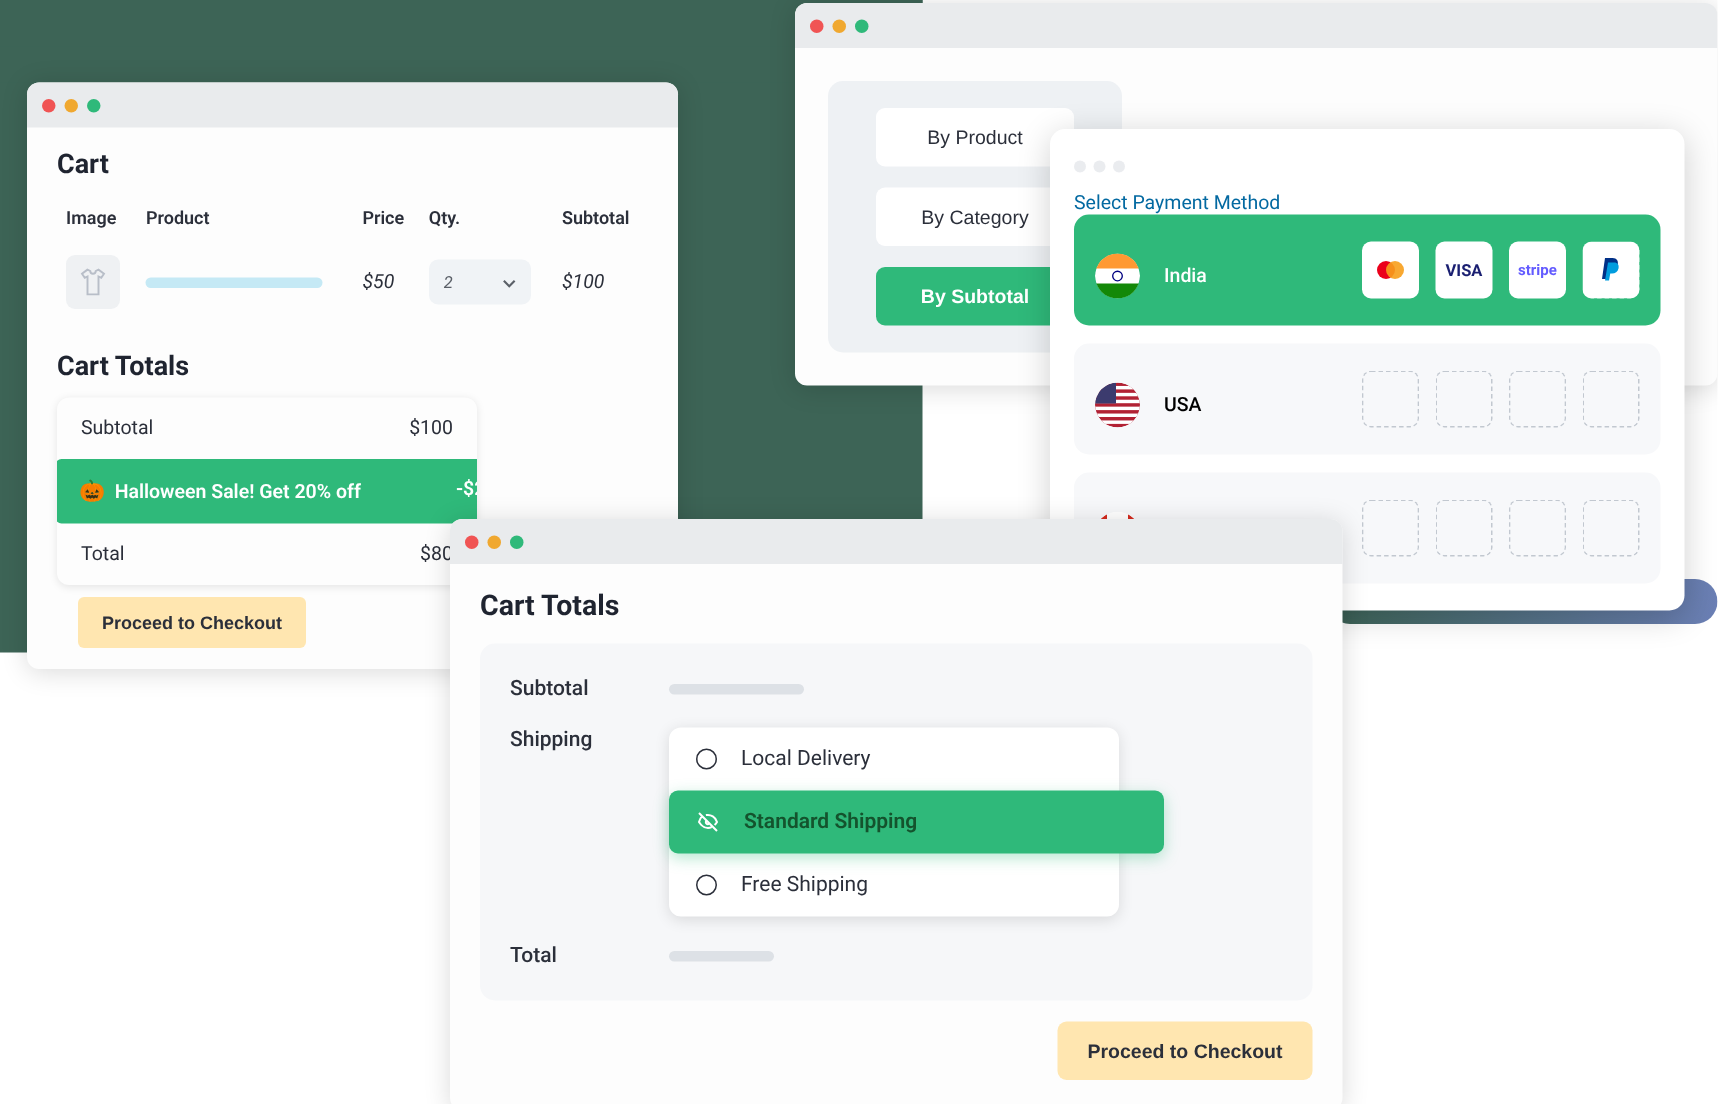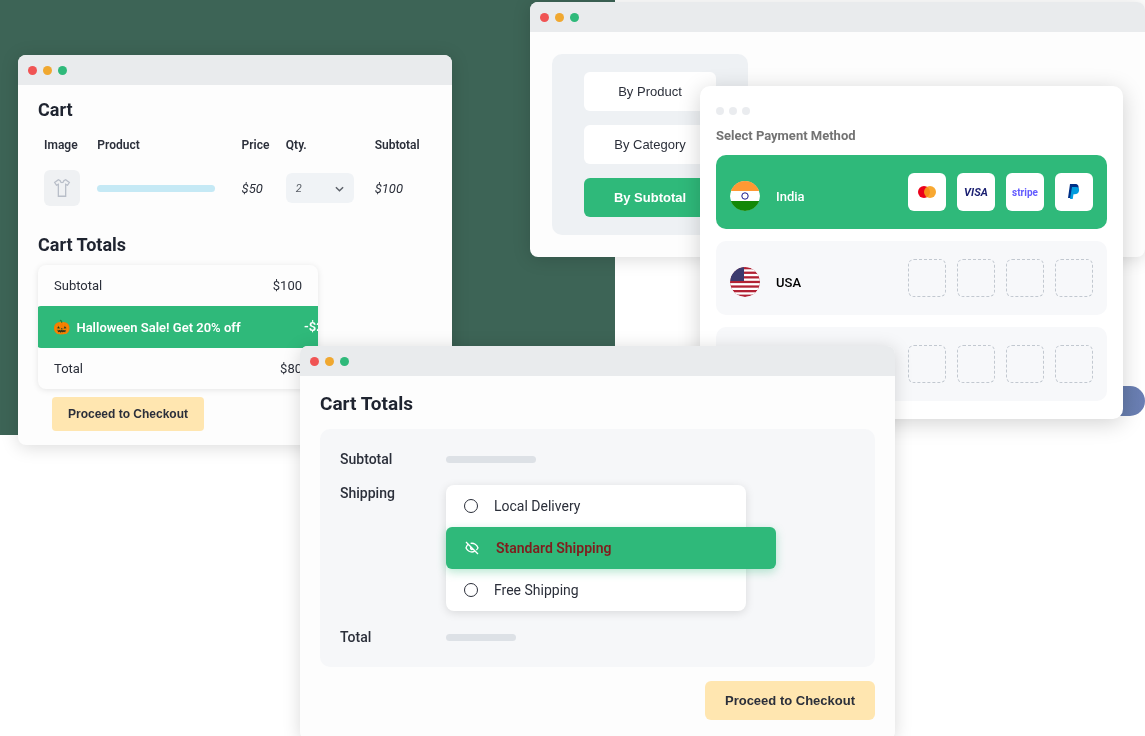--- a/index.html
+++ b/index.html
@@ -41,21 +41,21 @@
 .win2 { top: 2px; left: 530px; width: 615px; z-index: 2; }
 .win2 .content { padding: 22px; display: flex; gap: 16px; align-items: flex-start; }
 .tabs-col { background: #eef1f4; border-radius: 10px; padding: 18px 32px; width: 196px; display: flex; flex-direction: column; gap: 14px; }
 .tab-btn { background: #fff; color: #2b2f3a; border: none; border-radius: 6px; padding: 12px 6px; font-size: 13px; font-weight: 500; cursor: pointer; text-align: center; }
 .tab-btn.active { background: #2fb97a; color: #fff; font-weight: 600; }
 
 
 .pay-panel { position: absolute; left: 700px; top: 86px; width: 423px; z-index: 5; background: #fff; border-radius: 10px; box-shadow: 0 4px 22px rgba(0,0,0,.18); padding: 14px 16px 18px; }
 .pay-panel .titlebar { background: transparent; height: 22px; padding: 0; gap: 5px; margin-bottom: 6px; }
 .pay-panel .titlebar .dot { width: 8px; height: 8px; opacity: .35; }
-.pay-title { font-size: 13px; font-weight: 700; color: #737373; margin-bottom: 12px; }
+.pay-title { font-size: 13px; font-weight: 400; color: #0369a1; }
 .pay-row { display: flex; align-items: flex-end; justify-content: space-between; padding: 18px 14px; border-radius: 10px; }
 .pay-row.active { background: #2fb97a; color: #fff; }
 .pay-row.inactive { background: #f7f8fa; margin-top: 12px; }
 .pay-row .left { display: flex; align-items: center; gap: 16px; }
 .flag { width: 30px; height: 30px; border-radius: 50%; display: block; }
 .pay-row .name { font-size: 13px; font-weight: 500; }
 .pay-icons { display: flex; gap: 11px; }
 .pay-chip { width: 38px; height: 38px; border-radius: 6px; background: #fff; display: flex; align-items: center; justify-content: center; font-size: 10px; font-weight: 700; }
 .pay-chip.dashed { background: transparent; border: 1.5px dashed #c2c8d0; }
 .pay-chip.dashed-active { background: #fff; border: 1.5px dashed #fff; }
@@ -65,21 +65,21 @@
 .win3 .content { padding: 16px 20px 20px 20px; }
 h2.ct-title { font-size: 19px; font-weight: 700; color: #1f2430; margin-bottom: 14px; }
 .ct-card { background: #f6f7f9; border-radius: 10px; padding: 22px 20px; }
 .ct-row { display: flex; align-items: center; gap: 40px; font-size: 14px; color: #2b2f3a; margin-bottom: 18px; }
 .ct-row .lbl { width: 66px; font-weight: 500; }
 .grey-bar { height: 7px; border-radius: 4px; background: #dde1e6; }
 .grey-bar.w90 { width: 90px; }
 .grey-bar.w70 { width: 70px; }
 .ship-options { background: #fff; border-radius: 8px; box-shadow: 0 2px 10px rgba(0,0,0,.12); width: 300px; overflow: visible; }
 .ship-opt { display: flex; align-items: center; gap: 16px; padding: 13px 18px; font-size: 14px; color: #2b2f3a; }
-.ship-opt.selected { background: #2fb97a; color: #7f1d1d; font-weight: 600; border-radius: 6px; width: 330px; margin-left: 0; box-shadow: 0 3px 10px rgba(47,185,122,.35); align-items: center; }
+.ship-opt.selected { background: #2fb97a; color: #14532d; font-weight: 600; border-radius: 6px; width: 330px; margin-left: 0; box-shadow: 0 3px 10px rgba(47,185,122,.35); align-items: center; }
 .radio-circle { width: 14px; height: 14px; border: 1.5px solid #2b2f3a; border-radius: 50%; flex-shrink: 0; }
 .eye-hide { width: 16px; height: 16px; flex-shrink: 0; }
 .checkout-btn-lg { background: #ffe6b0; color: #2b2f3a; font-weight: 700; font-size: 13px; padding: 12px 20px; border-radius: 6px; border: none; cursor: pointer; float: right; margin-top: 14px; }
 
 </style>
 </head>
 <body>
 
 <div class="bg-band3"></div>
 <div class="bg-band"></div>
@@ -185,21 +185,21 @@
       </svg>
       <span class="name">India</span>
     </div>
     <div class="pay-icons">
       <span class="pay-chip">
           <svg width="24" height="16" viewBox="0 0 24 16">
             <circle cx="9" cy="8" r="6" fill="#eb001b"></circle>
             <circle cx="15" cy="8" r="6" fill="#f79e1b" fill-opacity=".9"></circle>
           </svg>
         </span>
-      <span class="pay-chip" style="color:#1a1f71;font-style:italic;font-size:11px">VISA</span>
+      <span class="pay-chip" style="color:#1a1f71;font-size:11px">VISA</span>
       <span class="pay-chip" style="color:#635bff;font-size:10px">stripe</span>
       <span class="pay-chip dashed-active">
           <svg width="16" height="20" viewBox="0 0 16 20">
             <path d="M4 2h5c3 0 4 2 3.5 4.5C12 9 10 10 7.5 10H6l-1 6H2L4 2z" fill="#003087"></path>
             <path d="M6 5h4c2.5 0 3.5 1.7 3 4-.5 2.3-2.2 3.3-4.3 3.3H7.5L6.7 17H4l2-12z" fill="#009cde"></path>
           </svg>
         </span>
     </div>
   </div>
 

